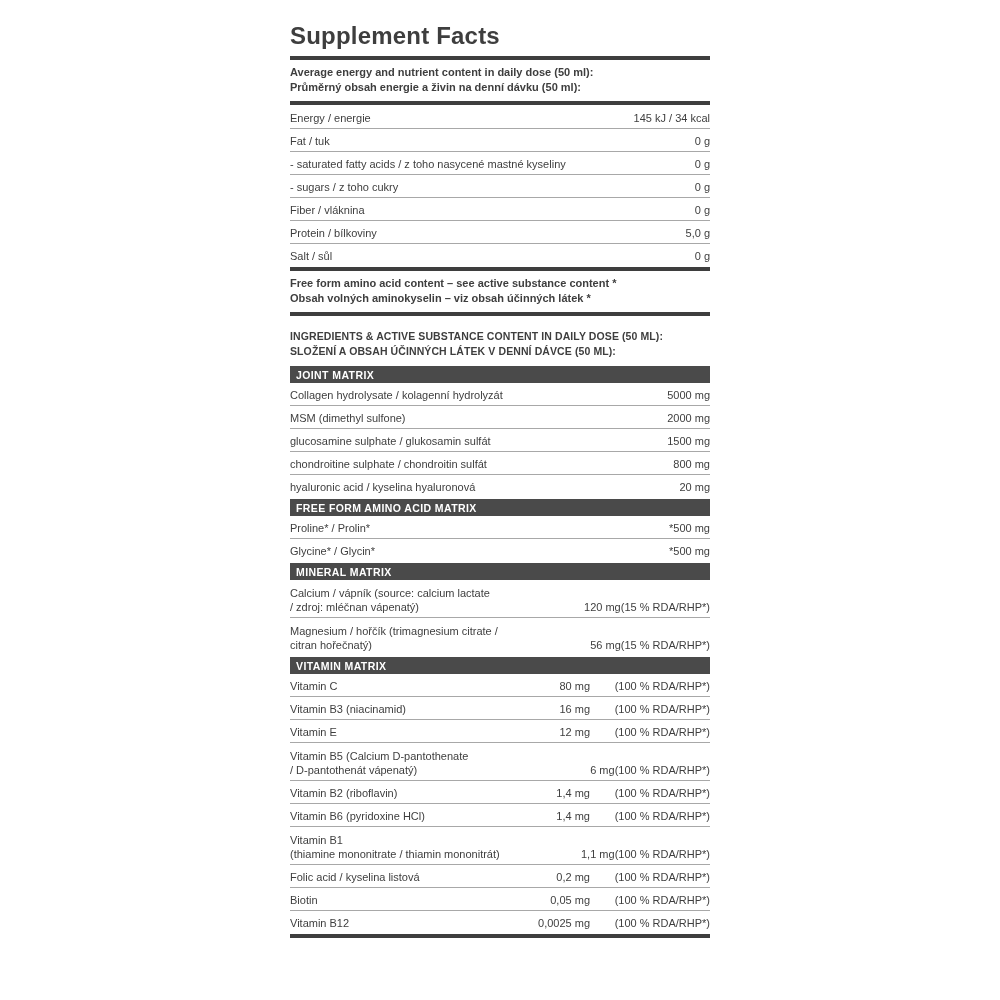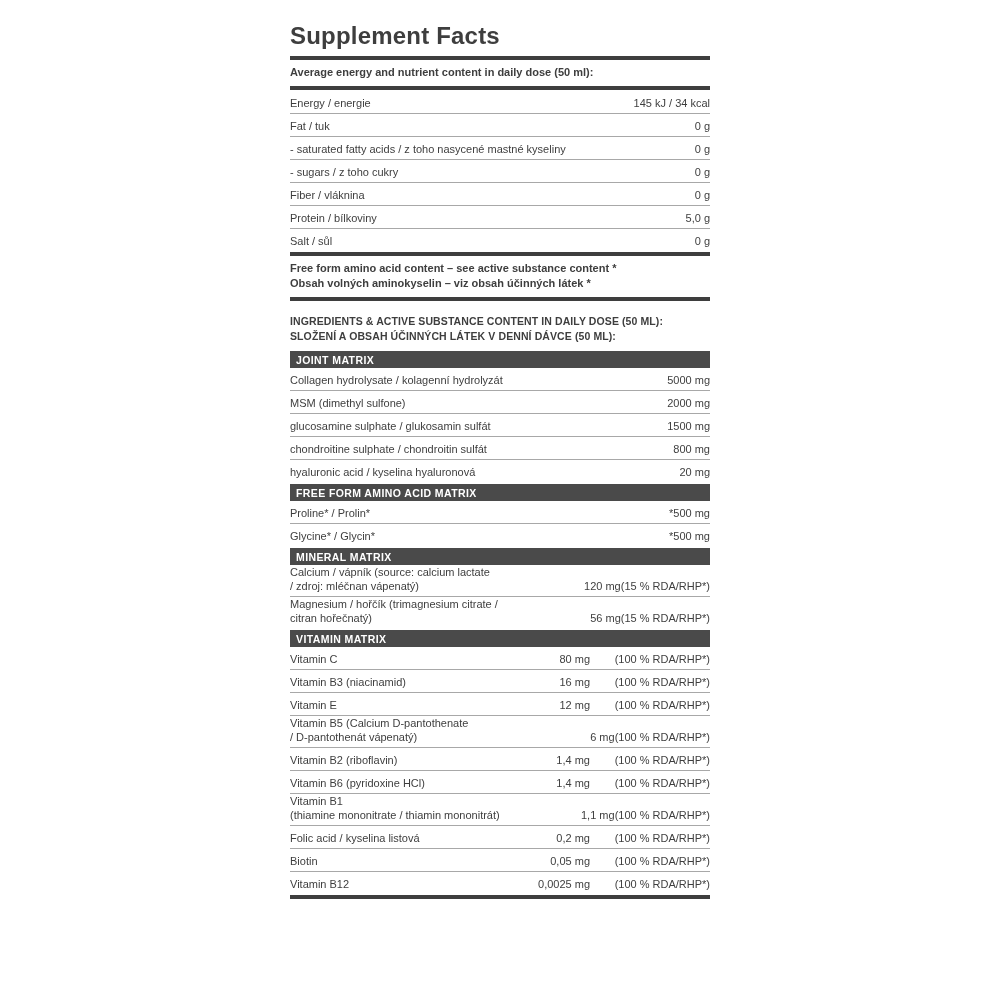--- a/index.html
+++ b/index.html
@@ -7,40 +7,41 @@
   .label-box{position:absolute;left:290px;top:22px;width:420px;color:var(--ink,#3e3e3e);}
   .title{font-size:24px;font-weight:bold;letter-spacing:.2px;margin:0 0 6px 0;}
   .rule-thick{height:4px;background:var(--ink,#3e3e3e);margin:1px 0;}
   .intro{font-weight:bold;font-size:11px;line-height:15px;padding:4px 0 5px 0;}
   .intro div{white-space:nowrap;}
   .row{display:flex;justify-content:space-between;align-items:flex-end;
     border-bottom:1px solid #a8a8a8;padding:6px 0 3px 0;font-size:11px;line-height:13px;}
   .row .lbl{flex:1;padding-right:6px;}
   .row .amt{white-space:nowrap;}
   .row .rdi{width:120px;text-align:right;white-space:nowrap;}
-  .row2{border-bottom:1px solid #a8a8a8;padding:0 0 3px 0;font-size:11px;line-height:14px;}
+  .row2{border-bottom:1px solid #a8a8a8;padding:6px 0 3px 0;font-size:11px;line-height:14px;}
   .row2 .line2{display:flex;justify-content:space-between;align-items:flex-end;}
   .row2 .line2 .lbl{flex:1;padding-right:6px;}
   .no-b{border-bottom:none;}
   .bar{background:var(--bar-bg,#4a4a4a);color:#ffffff;font-weight:bold;font-size:10.5px;
     letter-spacing:.4px;padding:3px 6px 2px 6px;margin-top:2px;}
   .note{font-weight:bold;font-size:11px;line-height:15px;padding:4px 0 5px 0;}
   .ing-head{font-weight:bold;font-size:10.5px;line-height:15px;padding:4px 0 5px 0;letter-spacing:.1px;margin-top:9px;}
 </style>
 </head>
 <body>
 
 <div class="label-box">
 
   <div class="title">Supplement Facts</div>
 
   <div class="rule-thick"></div>
 
   <div class="intro">
     <div>Average energy and nutrient content in daily dose (50 ml):</div>
+    <div>Průměrný obsah energie a živin na denní dávku (50 ml):</div>
   </div>
 
   <div class="rule-thick"></div>
 
   <div class="row">
     <span class="lbl">Energy / energie</span>
     <span class="amt">145 kJ / 34 kcal</span>
   </div>
   <div class="row">
     <span class="lbl">Fat / tuk</span>

